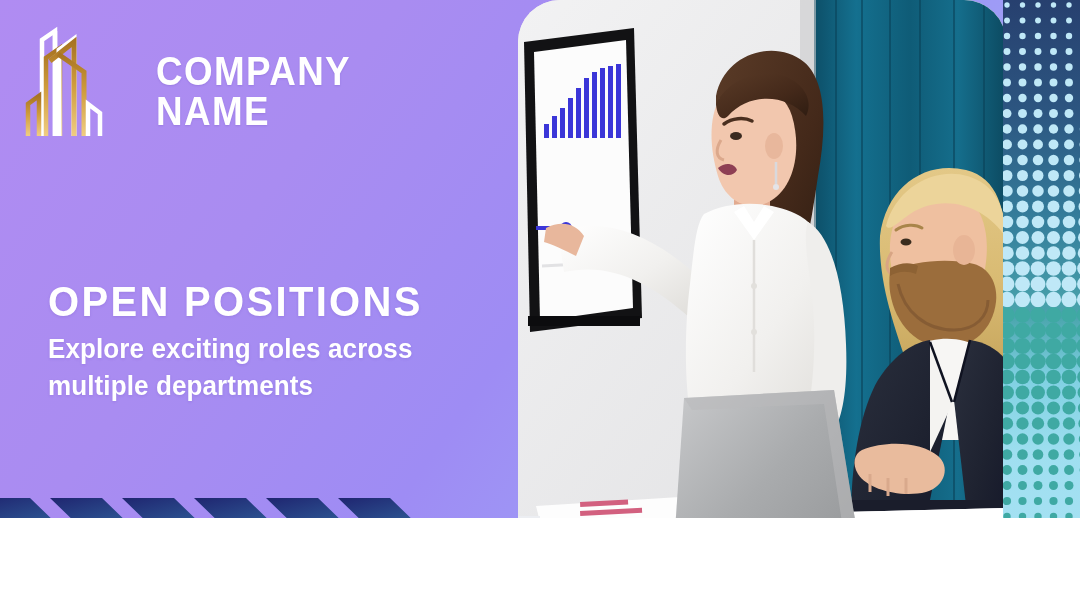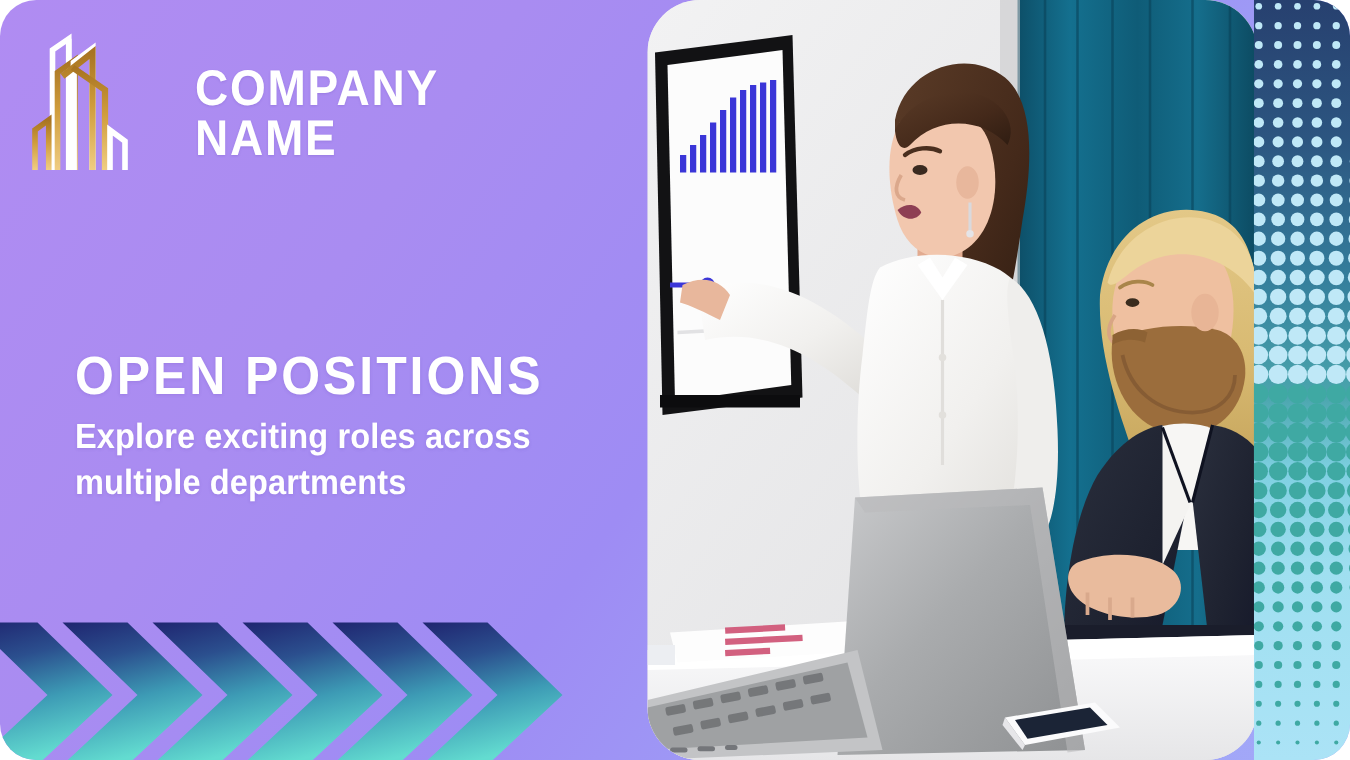--- a/index.html
+++ b/index.html
@@ -6,24 +6,23 @@
   * { margin:0; padding:0; box-sizing:border-box; }
   html, body {
     width:1080px; height:608px;
     overflow:hidden;
     font-family:"Liberation Sans", sans-serif;
     background:#ffffff;
   }
 
   #banner {
     position:relative;
-    width:1080px; height:608px;
+    width:1080px; height:518px;
     overflow:hidden;
     background:linear-gradient(125deg,#b08cf2 0%,#a98cf1 28%,#9e8cf4 52%,#9ea3f7 78%,#a3a8f8 100%);
-    border-radius:29px;
   }
 
   
   #logo-block {
     position:absolute; left:22px; top:14px;
     display:flex; align-items:flex-start; gap:14px;
   }
   #logo-mark { width:120px; height:125px; display:block; }
   #logo-text {
     color:#ffffff;
@@ -34,21 +33,21 @@
     letter-spacing:1.5px;
     padding-top:38px;
     transform:scaleX(0.92);
     transform-origin:left top;
     text-shadow:0 1px 2px rgba(80,50,160,.18);
   }
   #logo-text .ln { display:block; }
 
   
   #headline-block {
-    position:absolute; left:60px; top:280px; width:440px;
+    position:absolute; left:48px; top:280px; width:440px;
   }
   #headline {
     color:#ffffff;
     font-family:"Liberation Sans Narrow","Liberation Sans",sans-serif;
     font-weight:700;
     font-size:43px;
     letter-spacing:2.5px;
     line-height:1.0;
     transform:scaleX(0.93);
     transform-origin:left center;

